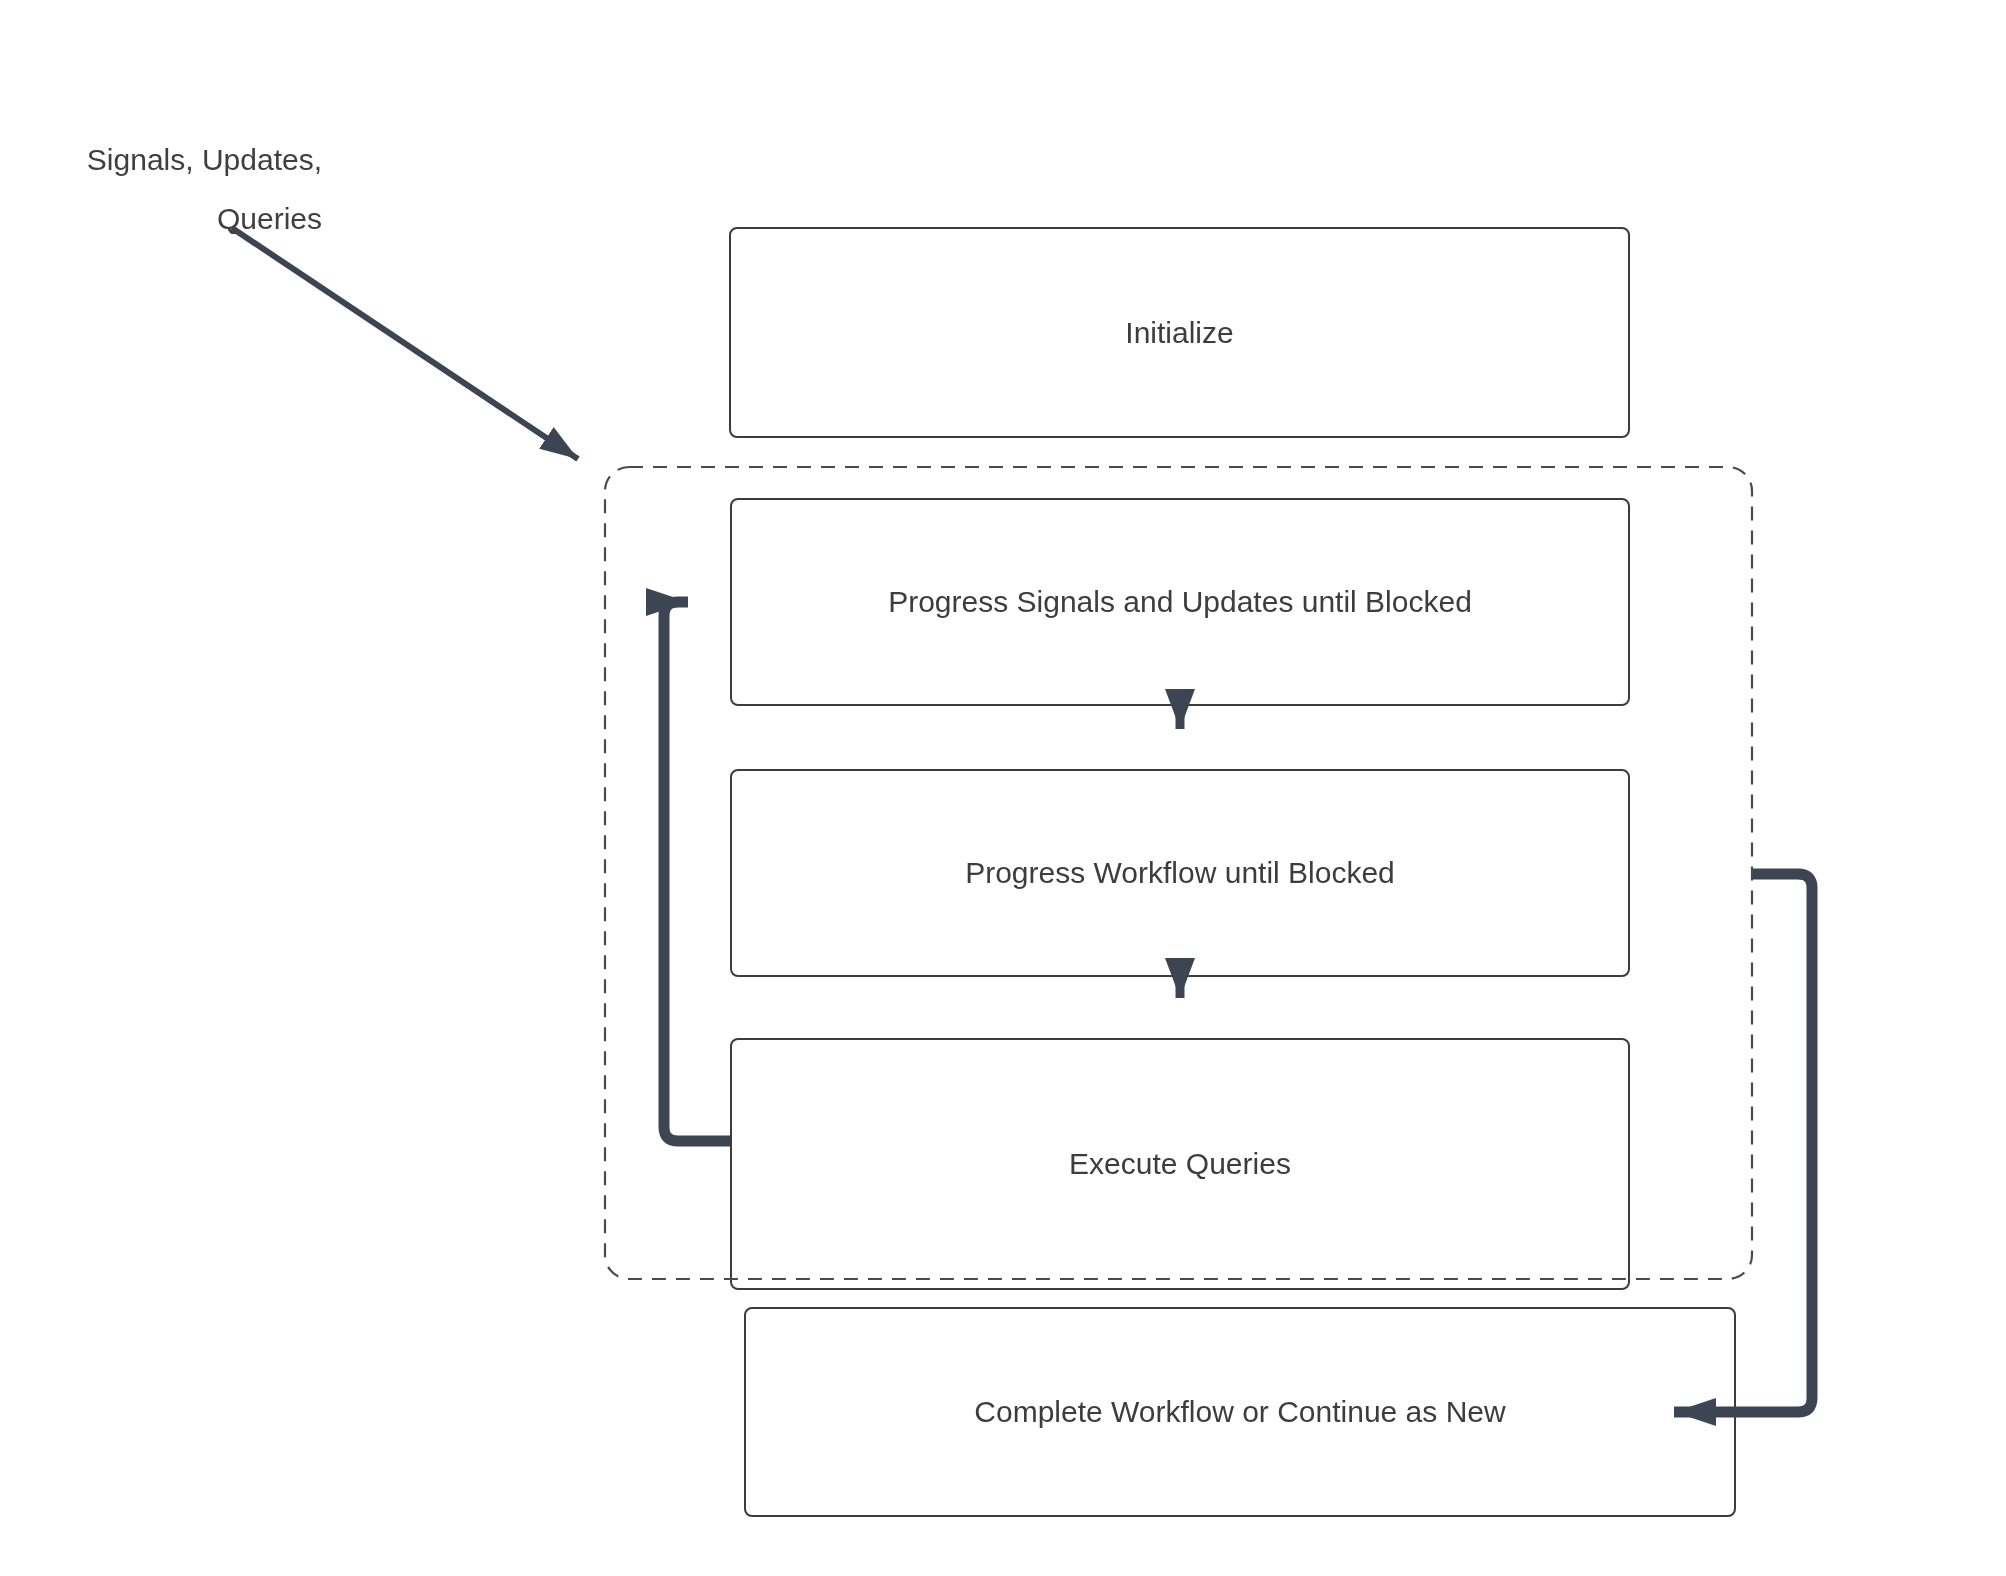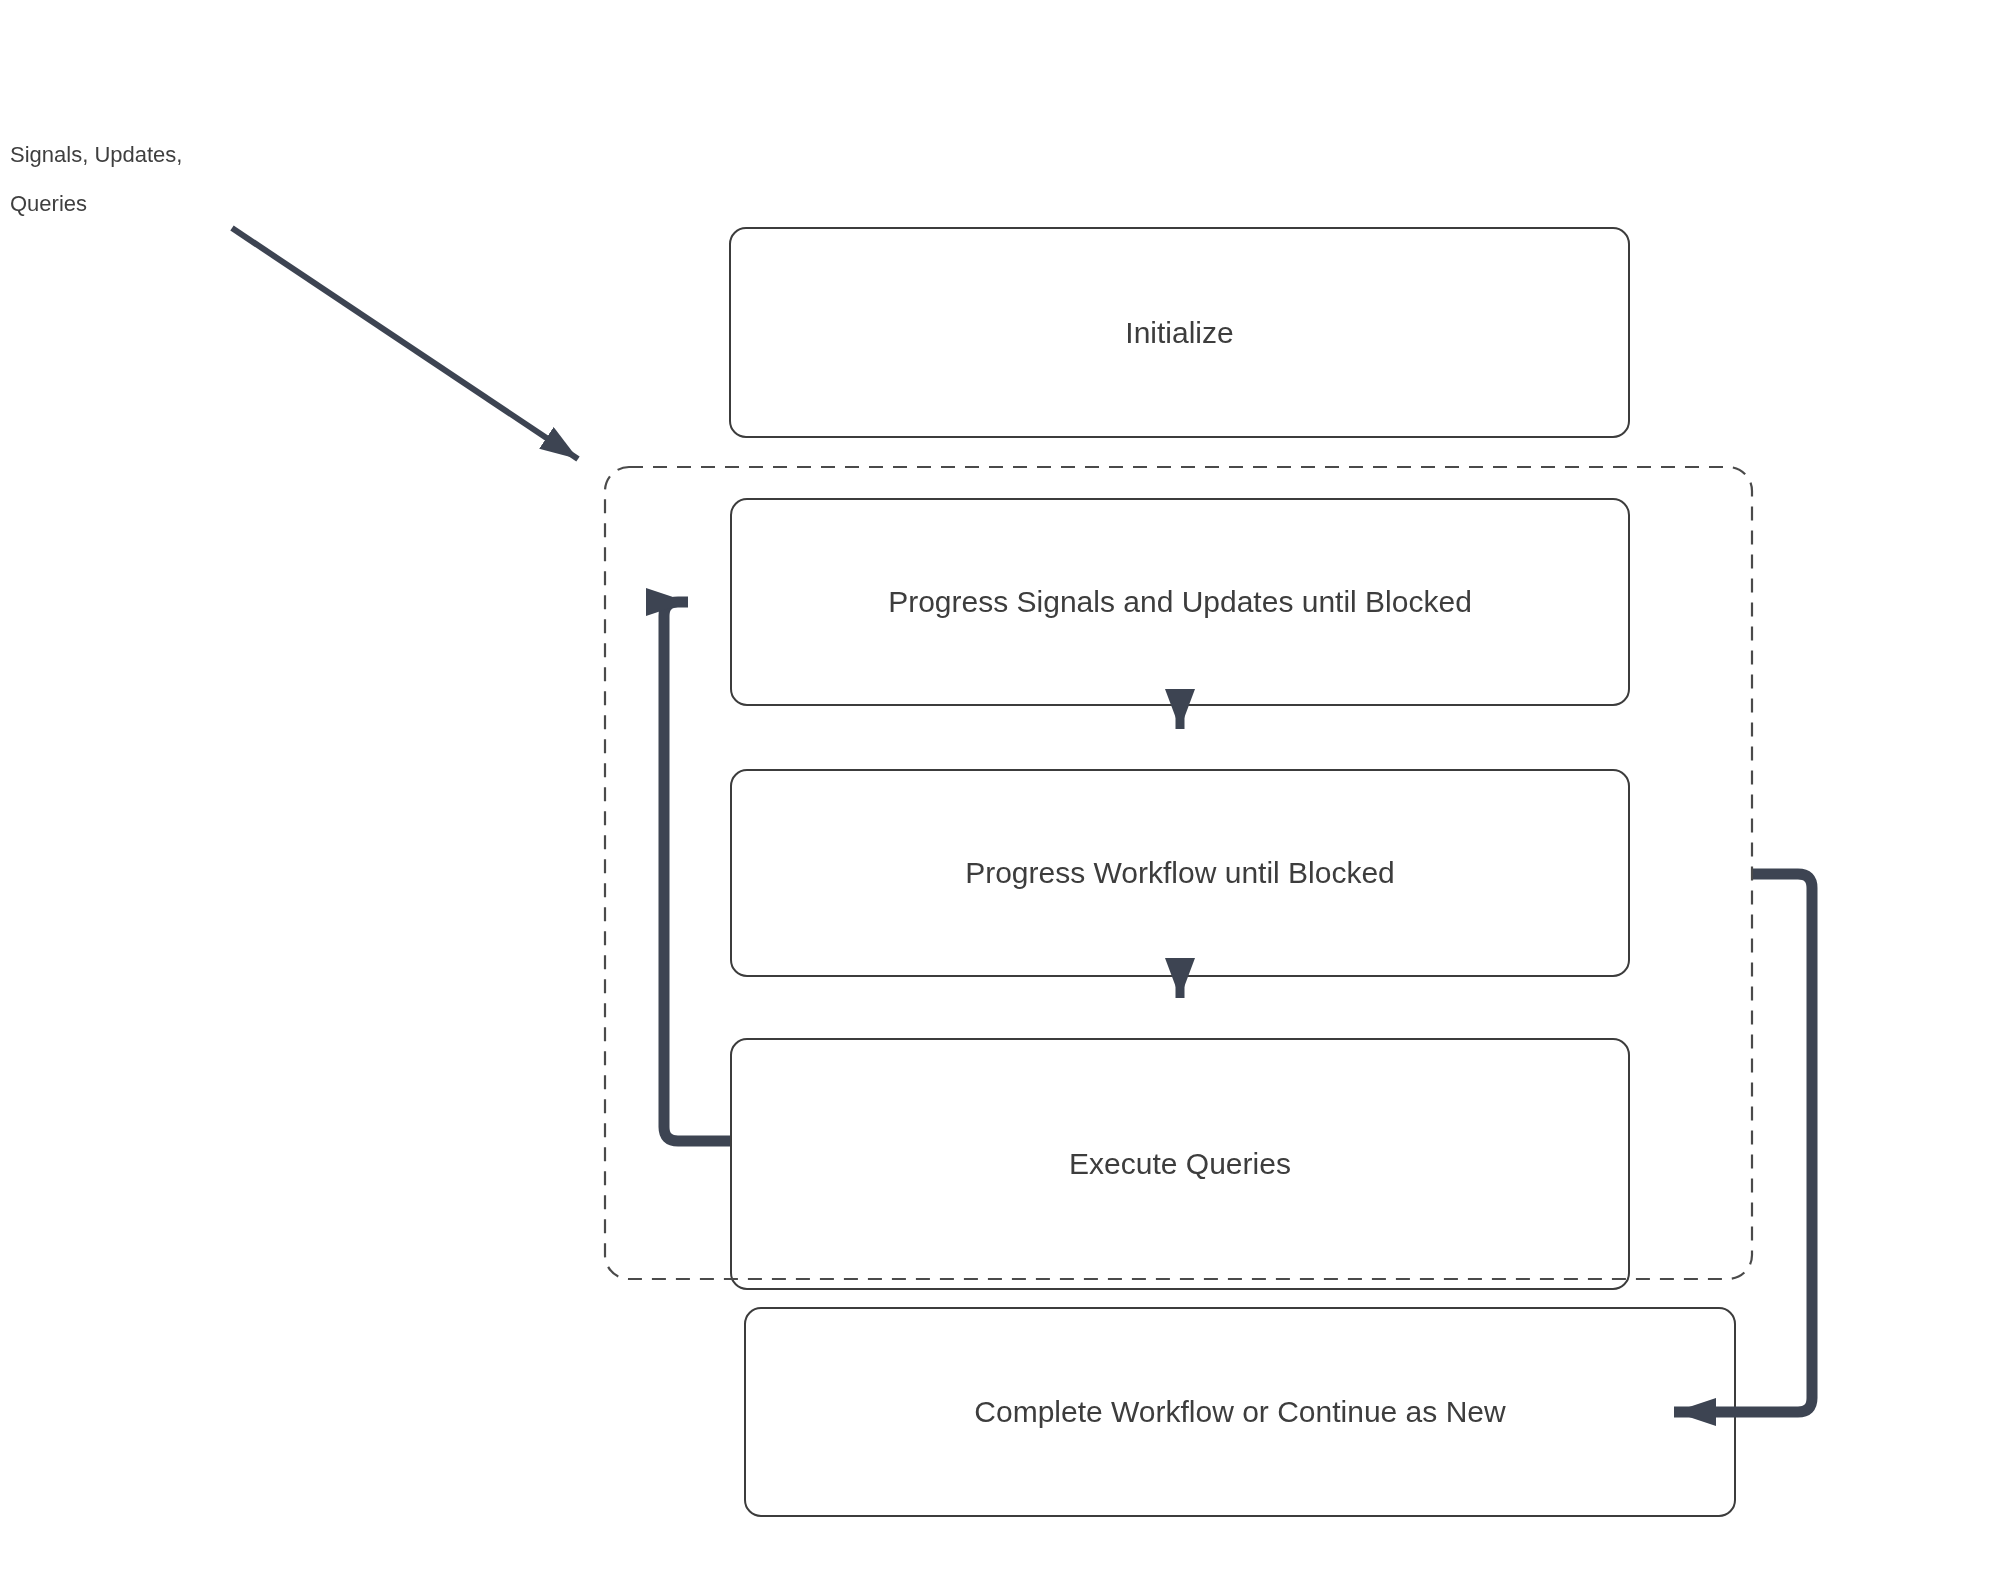--- a/index.html
+++ b/index.html
@@ -24,31 +24,31 @@
     text-align: center;
     font-size: 34px;
     font-style: italic;
     color: #3f3f3f;
   }
   .annotation {
     position: absolute;
     left: 10px;
     top: 130px;
     width: 312px;
-    text-align: left;
-    font-size: 22px;
-    line-height: 49px;
+    text-align: right;
+    font-size: 30px;
+    line-height: 59px;
     color: #3f3f3f;
     white-space: pre-line;
   }
   .node {
     position: absolute;
     background: #ffffff;
     border: 2px solid #3c3c3c;
-    border-radius: 17px;
+    border-radius: 8px;
     display: flex;
     align-items: center;
     justify-content: center;
     text-align: center;
     font-size: 30px;
     color: #3d3d3d;
     box-sizing: border-box;
     padding: 0 30px;
   }
   .node-initialize        { left: 729px; top: 227px;  width: 901px; height: 211px; }

